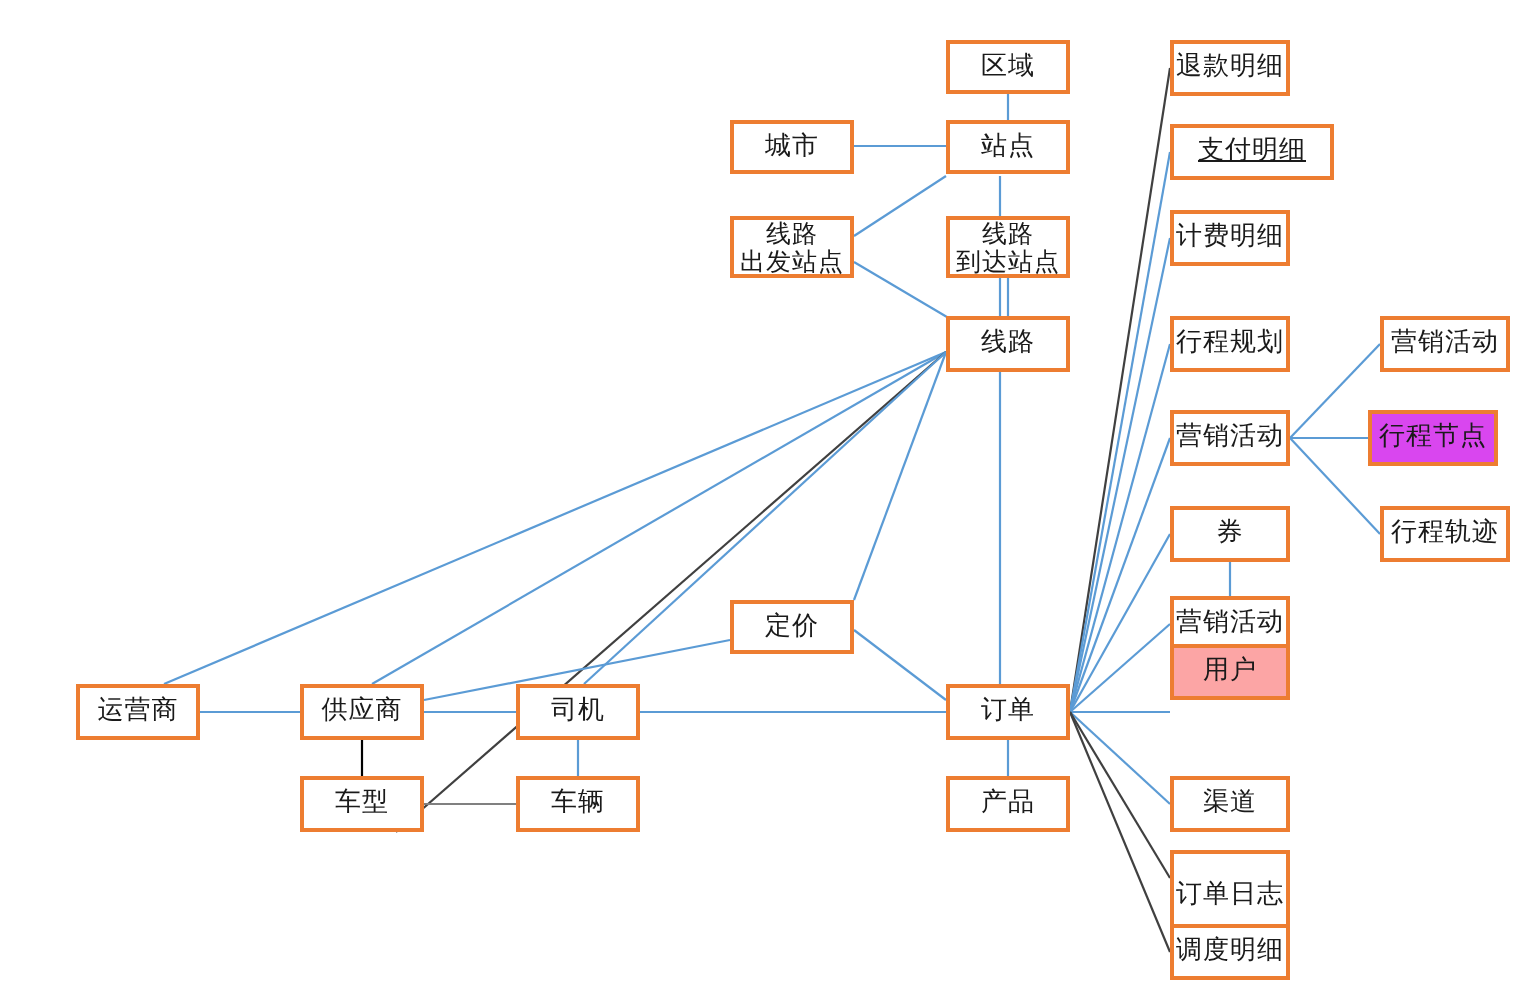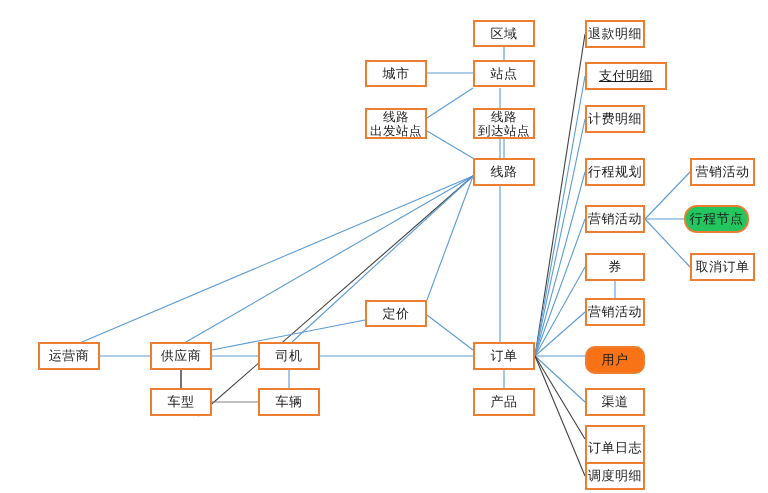--- a/index.html
+++ b/index.html
@@ -99,27 +99,27 @@
       <div class="node two-line" style="left: 473px; top: 108px; width: 62px; height: 31px; border-color: rgb(237, 125, 49); background: rgb(255, 255, 255);">线路
 到达站点</div>
       <div class="node" style="left: 473px; top: 158px; width: 62px; height: 28px; border-color: rgb(237, 125, 49); background: rgb(255, 255, 255);">线路</div>
       <div class="node" style="left: 585px; top: 20px; width: 60px; height: 28px; border-color: rgb(237, 125, 49); background: rgb(255, 255, 255);">退款明细</div>
       <div class="node" style="left: 585px; top: 62px; width: 82px; height: 28px; border-color: rgb(237, 125, 49); background: rgb(255, 255, 255); text-decoration: underline;">支付明细</div>
       <div class="node" style="left: 585px; top: 105px; width: 60px; height: 28px; border-color: rgb(237, 125, 49); background: rgb(255, 255, 255);">计费明细</div>
       <div class="node" style="left: 585px; top: 158px; width: 60px; height: 28px; border-color: rgb(237, 125, 49); background: rgb(255, 255, 255);">行程规划</div>
       <div class="node" style="left: 585px; top: 205px; width: 60px; height: 28px; border-color: rgb(237, 125, 49); background: rgb(255, 255, 255);">营销活动</div>
       <div class="node" style="left: 585px; top: 253px; width: 60px; height: 28px; border-color: rgb(237, 125, 49); background: rgb(255, 255, 255);">券</div>
       <div class="node" style="left: 585px; top: 298px; width: 60px; height: 28px; border-color: rgb(237, 125, 49); background: rgb(255, 255, 255);">营销活动</div>
-      <div class="node" style="left: 585px; top: 346px; width: 60px; height: 28px; border-color: rgb(237, 125, 49); background: #f97316; border-radius: 10px;">用户</div>
+      <div class="node" style="left: 585px; top: 322px; width: 60px; height: 28px; border-color: rgb(237, 125, 49); background: #fca5a5;">用户</div>
       <div class="node" style="left: 585px; top: 388px; width: 60px; height: 28px; border-color: rgb(237, 125, 49); background: rgb(255, 255, 255);">渠道</div>
       <div class="node" style="left: 585px; top: 425px; width: 60px; height: 45px; border-color: rgb(237, 125, 49); background: rgb(255, 255, 255); text-align: center;">订单日志</div>
       <div class="node" style="left: 585px; top: 462px; width: 60px; height: 28px; border-color: rgb(237, 125, 49); background: rgb(255, 255, 255);">调度明细</div>
       <div class="node" style="left: 690px; top: 158px; width: 65px; height: 28px; border-color: rgb(237, 125, 49); background: rgb(255, 255, 255);">营销活动</div>
-      <div class="node" style="left: 684px; top: 205px; width: 65px; height: 28px; border-color: rgb(237, 125, 49); background: #22c55e; border-radius: 13px;">行程节点</div>
-      <div class="node" style="left: 690px; top: 253px; width: 65px; height: 28px; border-color: rgb(237, 125, 49); background: rgb(255, 255, 255);">取消订单</div>
+      <div class="node" style="left: 684px; top: 205px; width: 65px; height: 28px; border-color: rgb(237, 125, 49); background: #d946ef;">行程节点</div>
+      <div class="node" style="left: 690px; top: 253px; width: 65px; height: 28px; border-color: rgb(237, 125, 49); background: rgb(255, 255, 255);">行程轨迹</div>
       <div class="node" style="left: 38px; top: 342px; width: 62px; height: 28px; border-color: rgb(237, 125, 49); background: rgb(255, 255, 255);">运营商</div>
       <div class="node" style="left: 150px; top: 342px; width: 62px; height: 28px; border-color: rgb(237, 125, 49); background: rgb(255, 255, 255);">供应商</div>
       <div class="node" style="left: 258px; top: 342px; width: 62px; height: 28px; border-color: rgb(237, 125, 49); background: rgb(255, 255, 255);">司机</div>
       <div class="node" style="left: 150px; top: 388px; width: 62px; height: 28px; border-color: rgb(237, 125, 49); background: rgb(255, 255, 255);">车型</div>
       <div class="node" style="left: 258px; top: 388px; width: 62px; height: 28px; border-color: rgb(237, 125, 49); background: rgb(255, 255, 255);">车辆</div>
       <div class="node" style="left: 365px; top: 300px; width: 62px; height: 27px; border-color: rgb(237, 125, 49); background: rgb(255, 255, 255);">定价</div>
       <div class="node" style="left: 473px; top: 342px; width: 62px; height: 28px; border-color: rgb(237, 125, 49); background: rgb(255, 255, 255);">订单</div>
       <div class="node" style="left: 473px; top: 388px; width: 62px; height: 28px; border-color: rgb(237, 125, 49); background: rgb(255, 255, 255);">产品</div>
     </div>
 </div>

